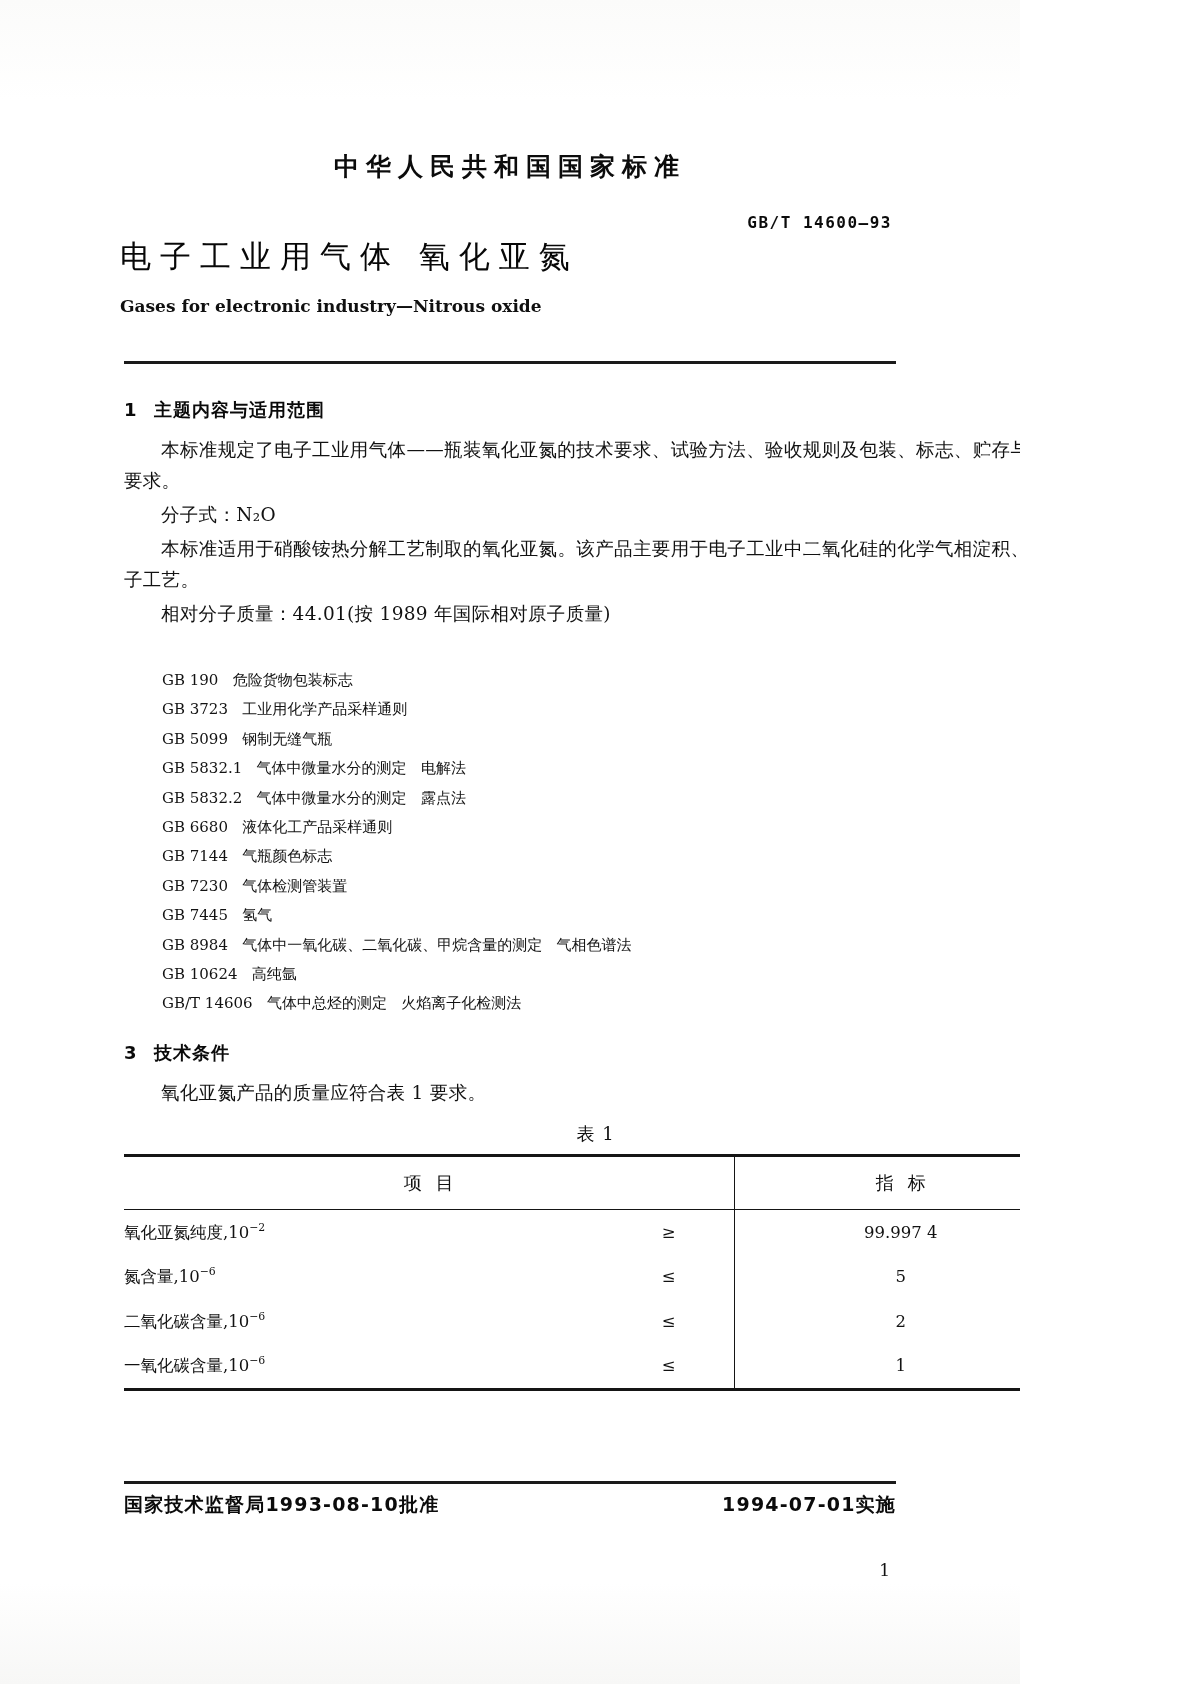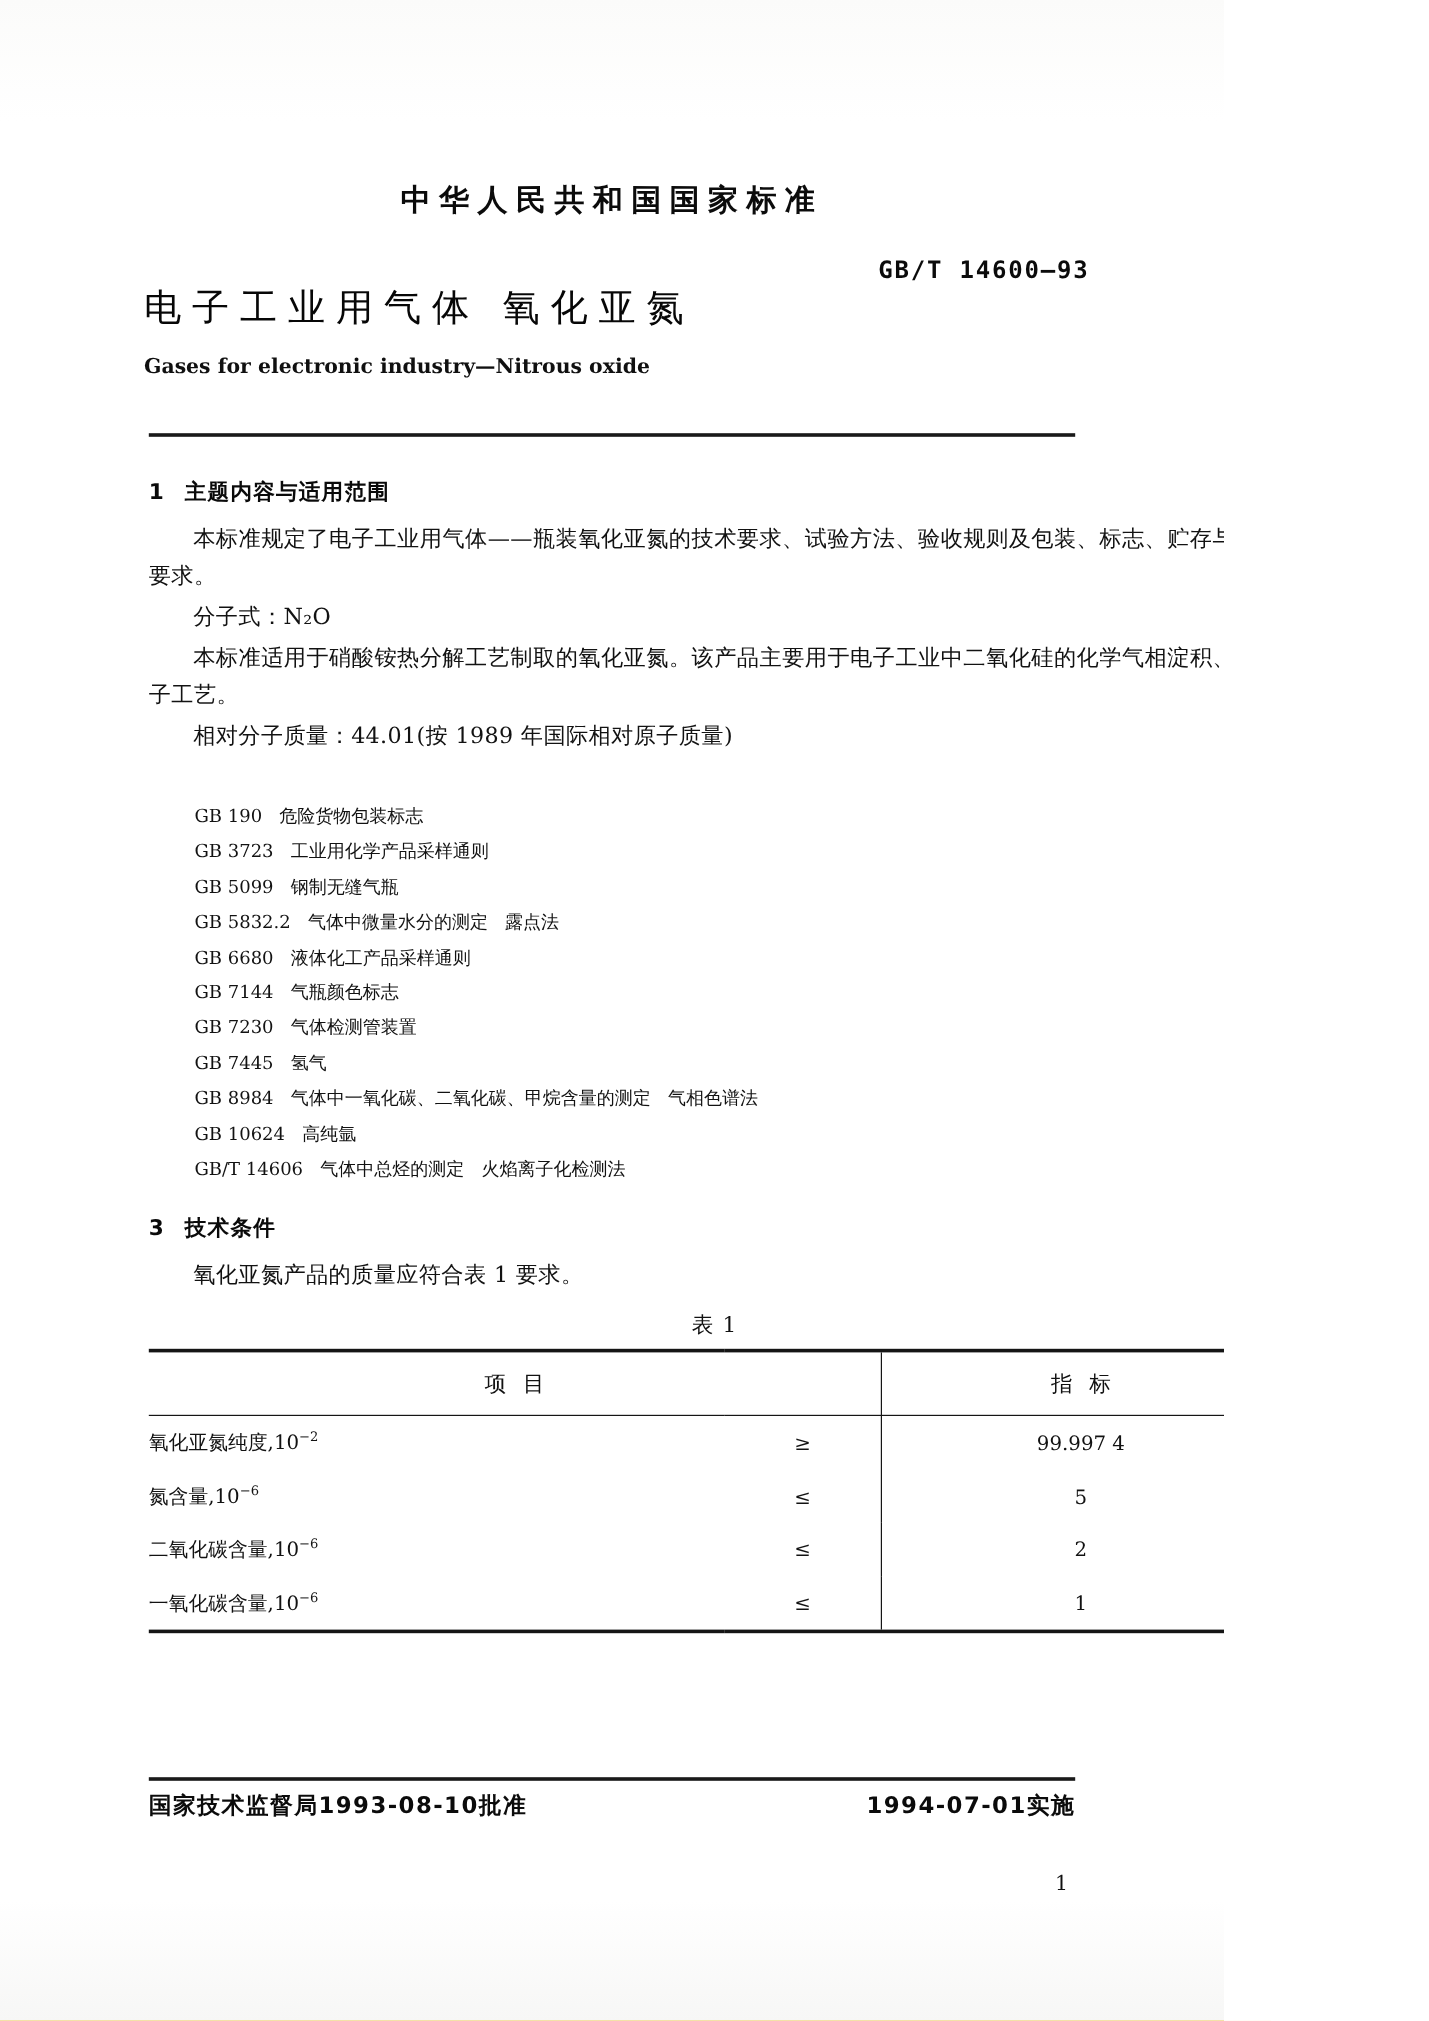--- a/index.html
+++ b/index.html
@@ -8,21 +8,21 @@
     background: #ffffff;
   }
   body {
     font-family: "DejaVu Sans", sans-serif;
     color: #111;
   }
   .page {
     position: relative;
     width: 1020px;
     height: 1684px;
-    background: #eab308;
+    background: #4d7c0f;
     overflow: hidden;
   }
   .sheet {
     position: absolute;
     left: 0; top: 0;
     width: 1191px;
     height: 1684px;
     background:
       linear-gradient(to bottom, #fbfbfa 0%, #ffffff 6%, #ffffff 94%, #f7f7f6 100%);
   }
@@ -34,25 +34,25 @@
     top: 150px;
     text-align: center;
     font-family: "DejaVu Sans", sans-serif;
     font-weight: bold;
     font-size: 25px;
     letter-spacing: 7px;
     color: #0b0b0b;
   }
   .hdr-code {
     position: absolute;
-    right: 112px;
+    right: 128px;
     top: 213px;
     font-family: "DejaVu Sans Mono", monospace;
     font-weight: bold;
-    font-size: 20px;
+    font-size: 16px;
     letter-spacing: 1.5px;
     color: #0b0b0b;
   }
   .hdr-title {
     position: absolute;
     left: 120px;
     top: 236px;
     width: 620px;
     text-align: left;
     font-family: "DejaVu Sans", sans-serif;
@@ -250,20 +250,21 @@
     <p class="para"><span>分子式：</span><span>N₂O</span></p>
     <p class="para">本标准适用于硝酸铵热分解工艺制取的氧化亚氮。该产品主要用于电子工业中二氧化硅的化学气相淀积、等离子工艺。</p>
     <p class="para"><span>相对分子质量：</span><span>44.01(按 1989 年国际相对原子质量)</span></p>
 
     <div class="gap-md"></div>
 
     <ul class="reflist" id="reflist">
         <li><span class="ref-code">GB 190</span><span>   </span><span class="ref-name">危险货物包装标志</span></li>
         <li><span class="ref-code">GB 3723</span><span>   </span><span class="ref-name">工业用化学产品采样通则</span></li>
         <li><span class="ref-code">GB 5099</span><span>   </span><span class="ref-name">钢制无缝气瓶</span></li>
+        <li><span class="ref-code">GB 5832.1</span><span>   </span><span class="ref-name">气体中微量水分的测定   电解法</span></li>
         <li><span class="ref-code">GB 5832.2</span><span>   </span><span class="ref-name">气体中微量水分的测定   露点法</span></li>
         <li><span class="ref-code">GB 6680</span><span>   </span><span class="ref-name">液体化工产品采样通则</span></li>
         <li><span class="ref-code">GB 7144</span><span>   </span><span class="ref-name">气瓶颜色标志</span></li>
         <li><span class="ref-code">GB 7230</span><span>   </span><span class="ref-name">气体检测管装置</span></li>
         <li><span class="ref-code">GB 7445</span><span>   </span><span class="ref-name">氢气</span></li>
         <li><span class="ref-code">GB 8984</span><span>   </span><span class="ref-name">气体中一氧化碳、二氧化碳、甲烷含量的测定   气相色谱法</span></li>
         <li><span class="ref-code">GB 10624</span><span>   </span><span class="ref-name">高纯氩</span></li>
         <li><span class="ref-code">GB/T 14606</span><span>   </span><span class="ref-name">气体中总烃的测定   火焰离子化检测法</span></li>
       </ul>
 

